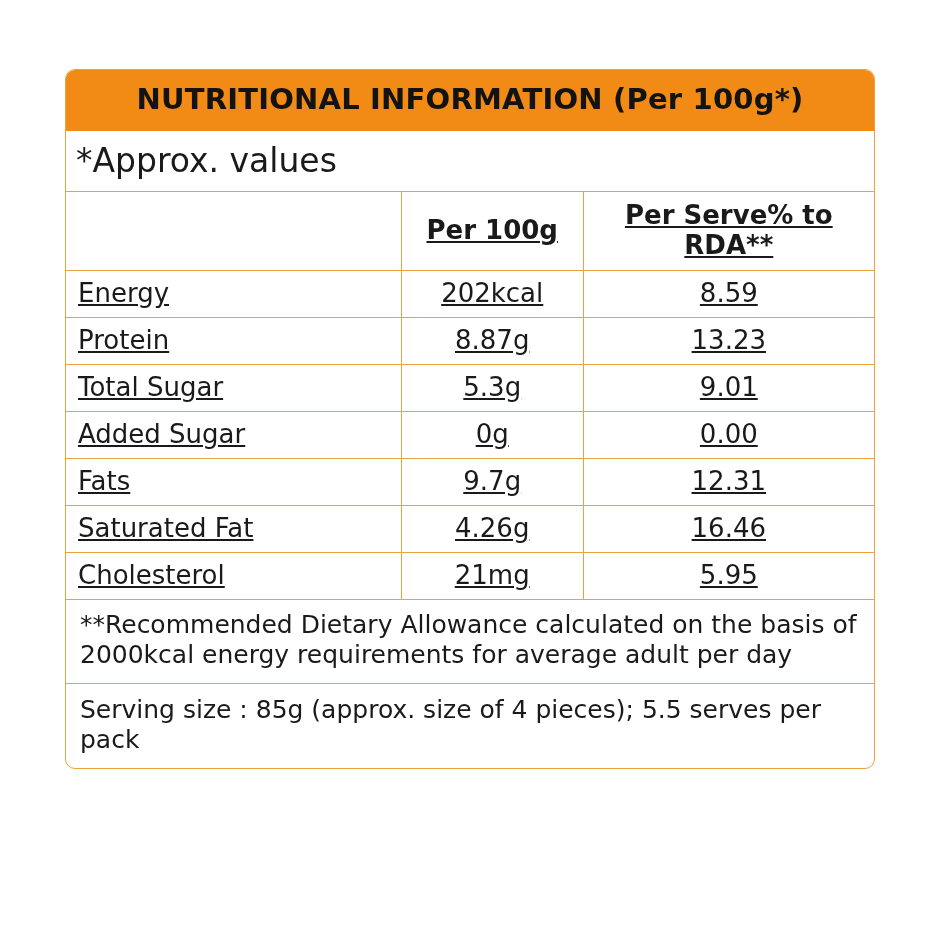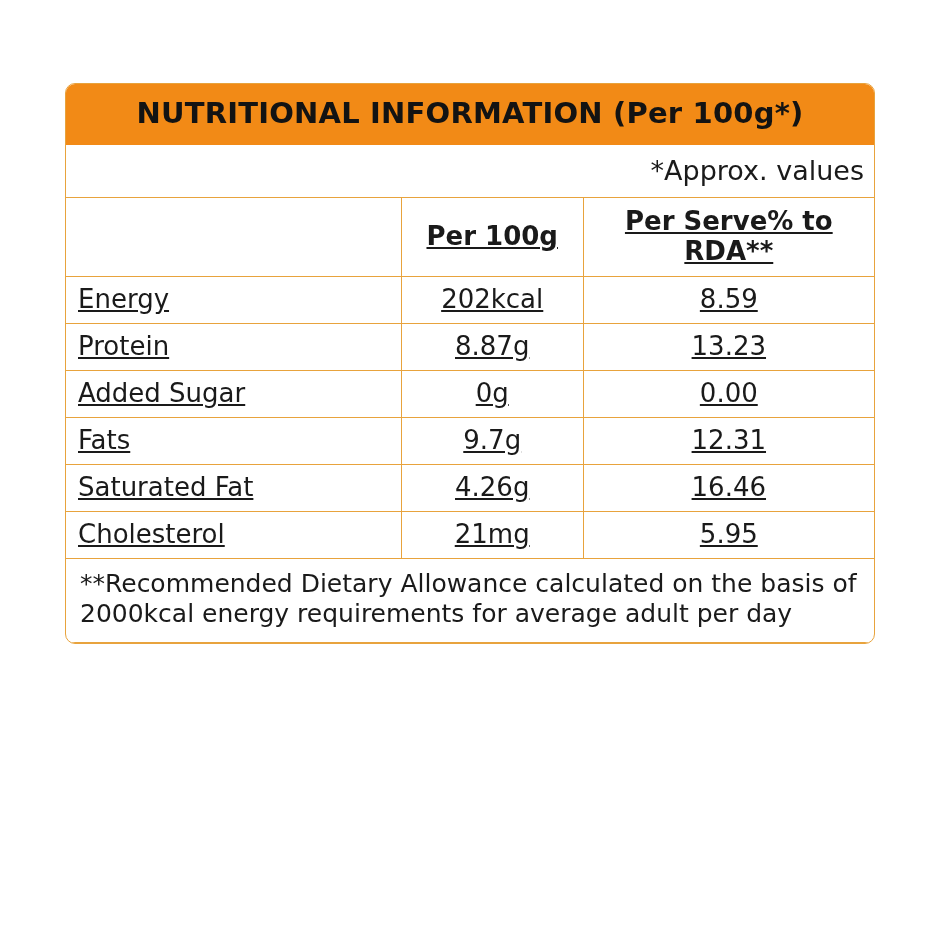--- a/index.html
+++ b/index.html
@@ -18,21 +18,21 @@
   .page {
     position: relative;
     width: 940px;
     height: 940px;
     box-sizing: border-box;
   }
 
   .panel {
     position: absolute;
     left: 65px;
-    top: 83px;
+    top: 69px;
     width: 810px;
     border: 1px solid #e8a33d;
     border-radius: 10px;
     overflow: hidden;
     background: #ffffff;
     box-sizing: border-box;
   }
 
   
   .header {
@@ -41,22 +41,22 @@
     text-align: center;
     font-weight: bold;
     font-size: 29px;
     letter-spacing: 0.2px;
     padding: 14px 10px 15px;
     line-height: 1.1;
   }
 
   
   .approx-row {
-    text-align: right;
-    font-size: 27px;
+    text-align: left;
+    font-size: 33px;
     padding: 10px 10px 11px;
     border-bottom: 1px solid #e8a33d;
     color: #1a1a1a;
   }
 
   
   table.nutri {
     width: 100%;
     border-collapse: collapse;
     table-layout: fixed;
@@ -141,20 +141,25 @@
           <td class="name">Energy</td>
           <td class="val per100">202kcal</td>
           <td class="val">8.59</td>
         </tr>
         <tr>
           <td class="name">Protein</td>
           <td class="val per100">8.87g</td>
           <td class="val">13.23</td>
         </tr>
         <tr>
+          <td class="name">Total Sugar</td>
+          <td class="val per100">5.3g</td>
+          <td class="val">9.01</td>
+        </tr>
+        <tr>
           <td class="name">Added Sugar</td>
           <td class="val per100">0g</td>
           <td class="val">0.00</td>
         </tr>
         <tr>
           <td class="name">Fats</td>
           <td class="val per100">9.7g</td>
           <td class="val">12.31</td>
         </tr>
         <tr>
@@ -165,15 +170,16 @@
         <tr>
           <td class="name">Cholesterol</td>
           <td class="val per100">21mg</td>
           <td class="val">5.95</td>
         </tr>
       </tbody>
     </table>
 
     <div class="footnote">**Recommended Dietary Allowance calculated on the basis of 2000kcal energy requirements for average adult per day</div>
 
+    <div class="footnote last">Serving size : 85g (approx. size of 4 pieces); 5.5 serves per pack</div>
 
   </div>
 </div>
 
 </body></html>

